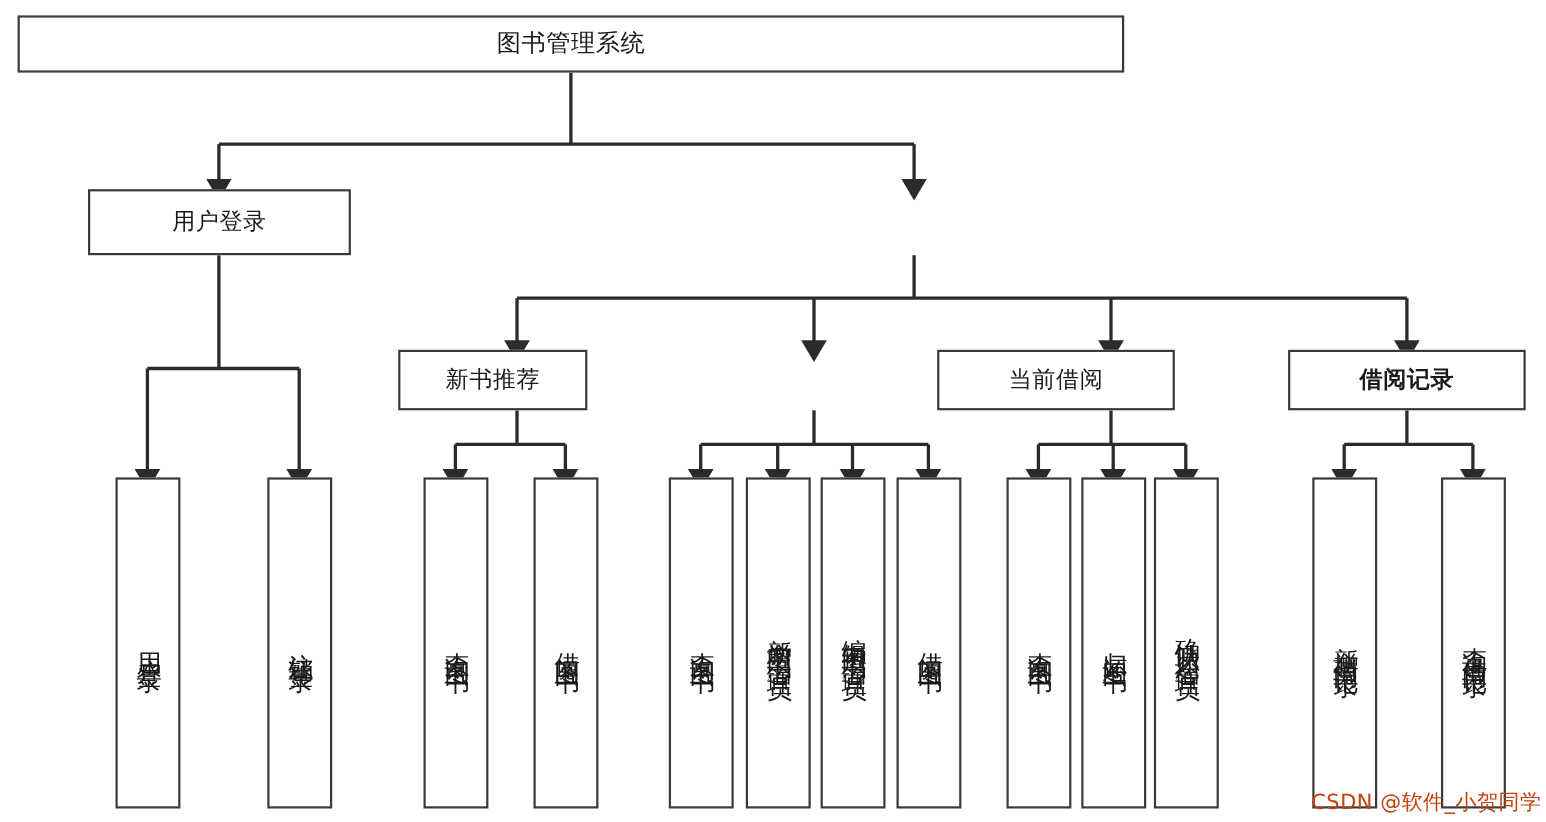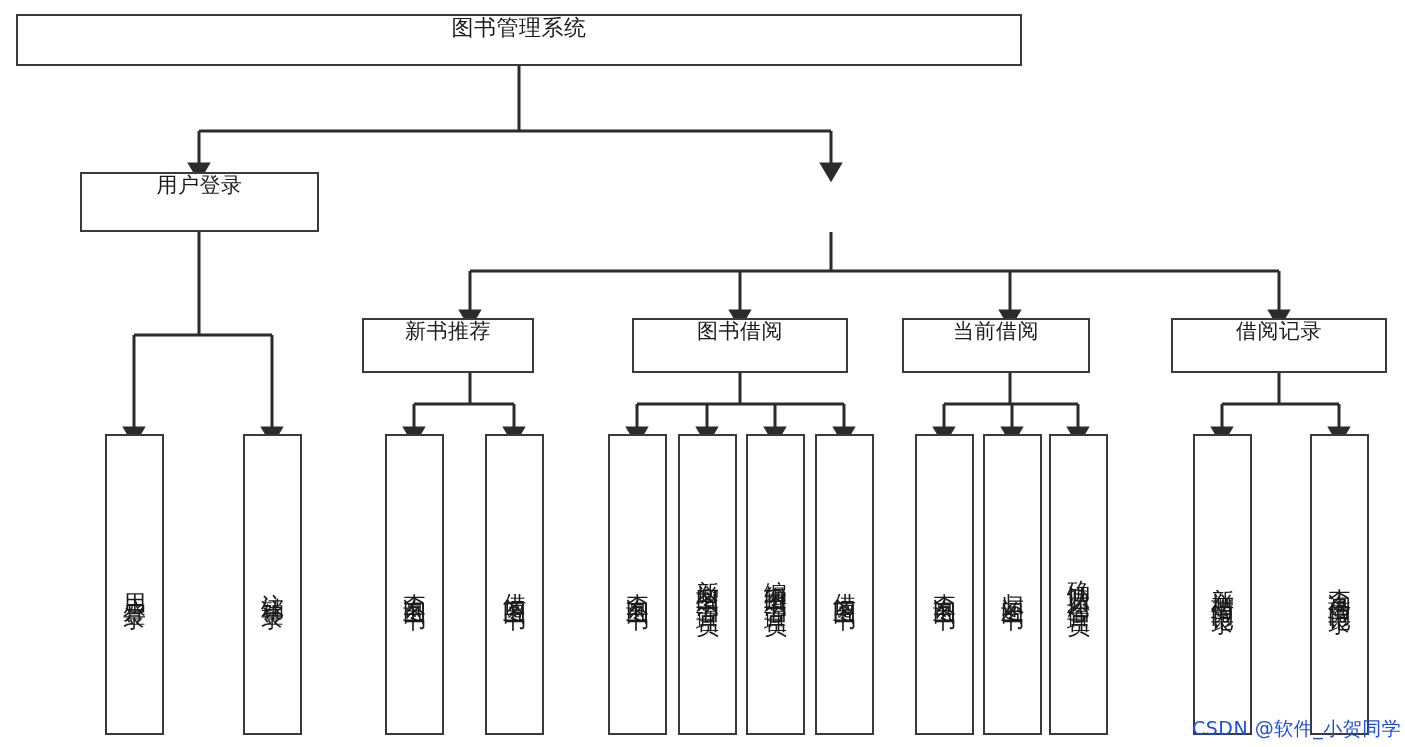--- a/index.html
+++ b/index.html
@@ -26,20 +26,21 @@
     width: 1405px;
     height: 747px;
     pointer-events: none;
   }
   .node {
     position: absolute;
     box-sizing: border-box;
     background: #ffffff;
     border: 2.5px solid #3a3a3a;
     display: flex;
+    align-items: center;
     justify-content: center;
     overflow: hidden;
   }
   .node .label {
     color: #1a1a1a;
     line-height: 1.12;
     text-align: center;
     white-space: pre;
   }
   .node.horizontal .label {
@@ -55,21 +56,21 @@
   }
   .node.vertical .label {
     writing-mode: vertical-rl;
     text-orientation: upright;
     font-size: 23px;
     letter-spacing: 5px;
     line-height: 1;
   }
   .watermark {
     position: absolute;
-    color: #1d4ed8;
+    color: #c2410c;
     font-size: 19px;
     white-space: nowrap;
     letter-spacing: 0.5px;
   }
 </style>
 </head>
 <body>
 
 <div id="diagram-root">
 
@@ -127,27 +128,24 @@
     <span class="label">图书管理系统</span>
   </div>
 
   <div class="node horizontal" style="left:80px; top:172px; width:239px; height:60px;">
     <span class="label">用户登录</span>
   </div>
 
   <div class="node horizontal" style="left:362px; top:318px; width:172px; height:55px;">
     <span class="label">新书推荐</span>
   </div>
-  <div class="node horizontal" style="left:632px; top:318px; width:216px; height:55px;">
-    <span class="label">图书借阅</span>
-  </div>
-  <div class="node horizontal" style="left:902px; top:318px; width:188px; height:55px;">
+  <div class="node horizontal" style="left:852px; top:318px; width:216px; height:55px;">
     <span class="label">当前借阅</span>
   </div>
-  <div class="node horizontal" style="left:1171px; top:318px; width:216px; height:55px;">
+  <div class="node horizontal" style="left:1171px; top:318px; width:216px; height:55px;font-weight:bold;">
     <span class="label">借阅记录</span>
   </div>
 
   <div class="node vertical" style="left:105px; top:434px; width:59px; height:301px;">
     <span class="label">用户登录</span>
   </div>
   <div class="node vertical" style="left:243px; top:434px; width:59px; height:301px;">
     <span class="label">注销登录</span>
   </div>
 

